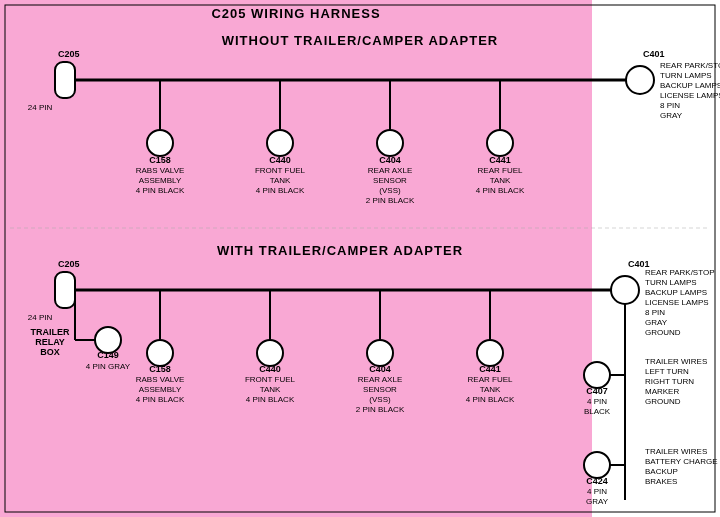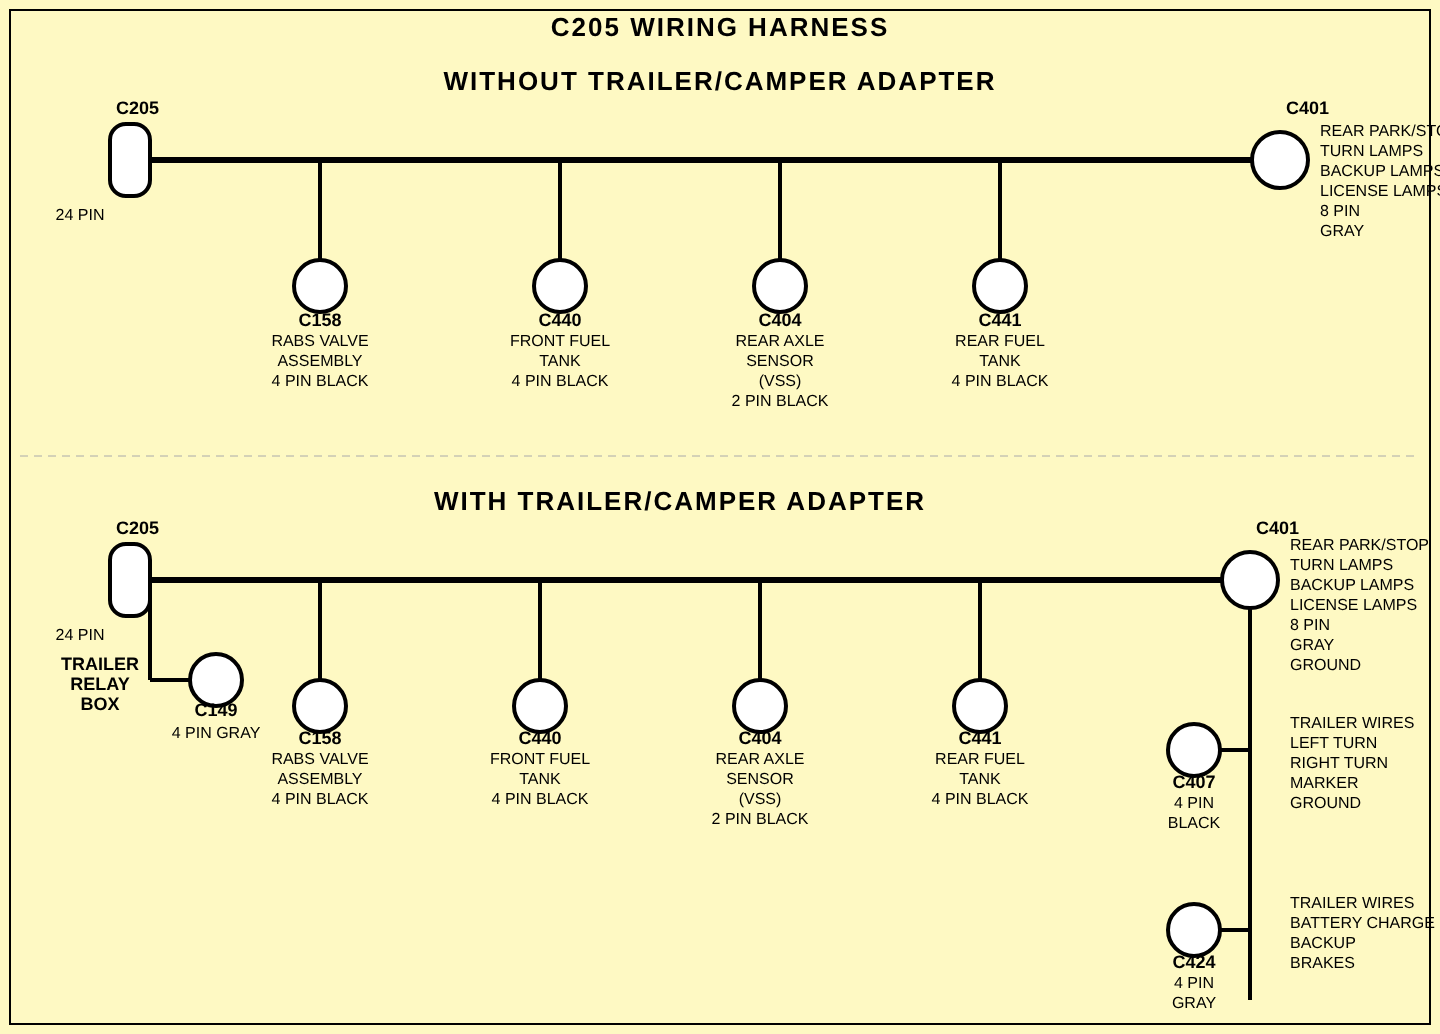--- a/index.html
+++ b/index.html
@@ -7,24 +7,24 @@
       width: 720px;
       height: 517px;
       background: #fff;
       font-family: Arial, sans-serif;
       font-size: 10px;
       position: relative;
       overflow: hidden;
     }
 
     .diagram-container {
-      width: 720px;
+      width: 592px;
       height: 517px;
       position: relative;
-      background: #fef9c3;
+      background: #f9a8d4;
     }
 
     .main-title {
       text-align: center;
       font-size: 13px;
       font-weight: bold;
       padding-top: 6px;
       letter-spacing: 1px;
     }
 

